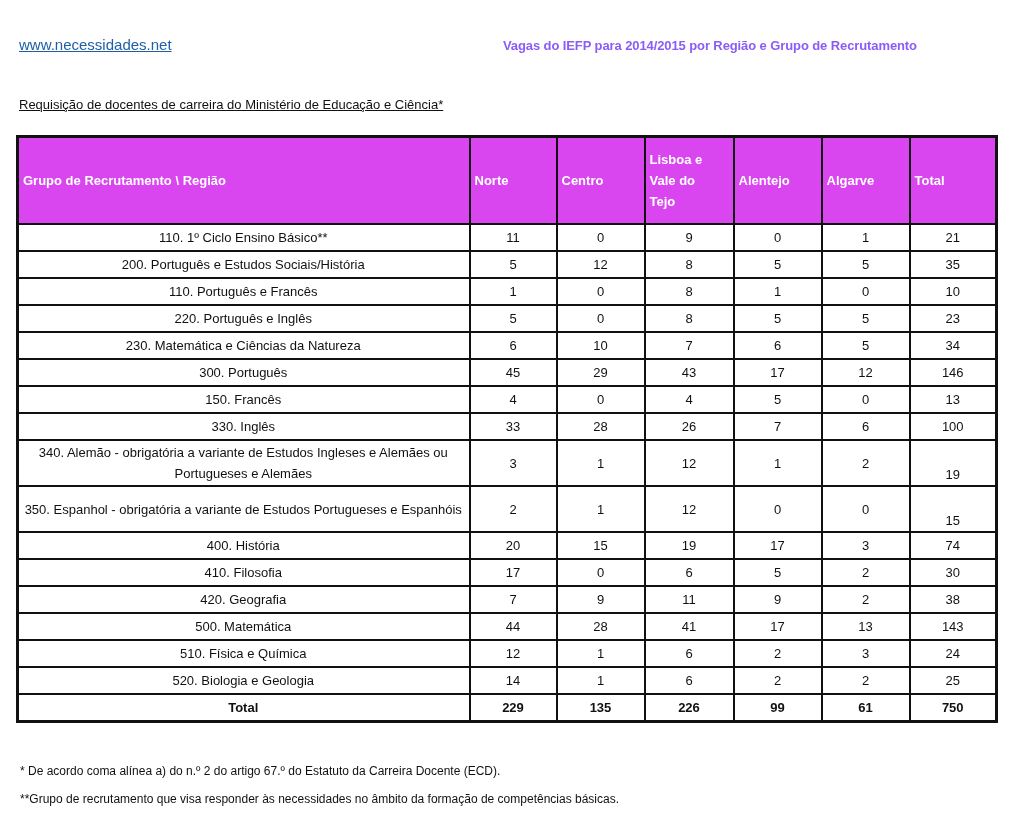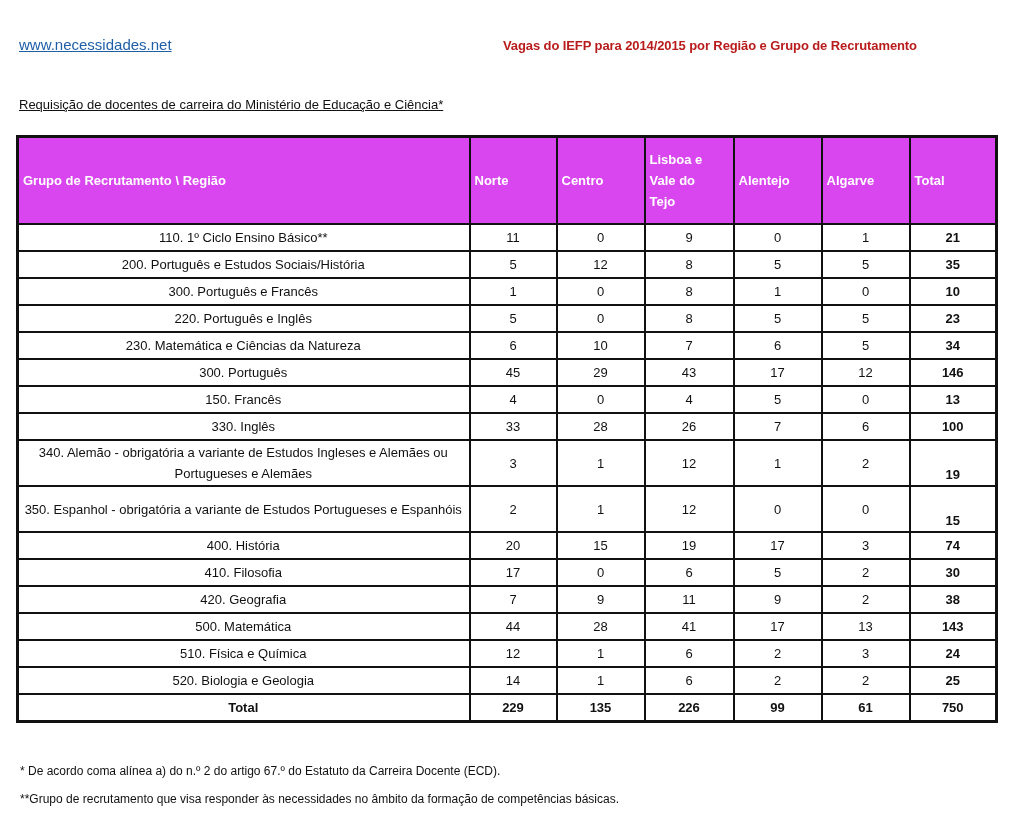--- a/index.html
+++ b/index.html
@@ -1,26 +1,26 @@
 <!DOCTYPE html>
 <html><head>
 <meta charset="utf-8">
 <style>
   html,body{margin:0;padding:0;background:#ffffff;}
   body{width:1024px;height:823px;position:relative;overflow:hidden;font-family:"Liberation Sans",sans-serif;color:#111;}
   .site-link{position:absolute;left:19px;top:36px;font-size:15px;color:#1f5fa8;text-decoration:underline;}
-  .doc-title{position:absolute;left:503px;top:38px;font-size:13px;font-weight:bold;color:#b91c1c;letter-spacing:-0.1px;}
+  .doc-title{position:absolute;left:503px;top:38px;font-size:13px;font-weight:bold;color:#8b5cf6;letter-spacing:-0.1px;}
   .subtitle{position:absolute;left:19px;top:97px;font-size:13px;color:#111;text-decoration:underline;text-decoration-thickness:1px;}
   table.data{position:absolute;left:16px;top:135px;border-collapse:collapse;border:3px solid #111;table-layout:fixed;width:981px;font-size:13px;}
   table.data td, table.data th{border:2px solid #111;padding:0 4px;}
   table.data thead th{background:#d946ef;color:#ffffff;font-weight:bold;font-size:13px;height:85px;text-align:left;line-height:21px;}
   table.data tbody td{height:25px;background:#fff;}
   table.data tbody td.label{text-align:center;padding-left:3px;line-height:21px;}
   table.data tbody td.num{text-align:center;}
-  table.data tbody td.tot{text-align:center;font-weight:bold;}
+  table.data tbody td.tot{text-align:center;font-weight:normal;}
   table.data tbody tr.two td{height:41px;}
   table.data tbody tr.two td.tot{vertical-align:bottom;padding-bottom:3px;}
   table.data tbody tr.total-row td{font-weight:bold;height:25px;}
   table.data tbody tr.total-row td.label{font-weight:bold;}
   .foot{position:absolute;left:20px;font-size:12px;color:#111;}
   .foot1{top:764px;}
   .foot2{top:792px;text-align:center;}
 </style>
 </head>
 <body>
@@ -68,21 +68,21 @@
       <tr>
         <td class="label">200. Português e Estudos Sociais/História</td>
         <td class="num">5</td>
         <td class="num">12</td>
         <td class="num">8</td>
         <td class="num">5</td>
         <td class="num">5</td>
         <td class="tot">35</td>
       </tr>
       <tr>
-        <td class="label">300. Português e Francês</td>
+        <td class="label">110. Português e Francês</td>
         <td class="num">1</td>
         <td class="num">0</td>
         <td class="num">8</td>
         <td class="num">1</td>
         <td class="num">0</td>
         <td class="tot">10</td>
       </tr>
       <tr>
         <td class="label">220. Português e Inglês</td>
         <td class="num">5</td>

